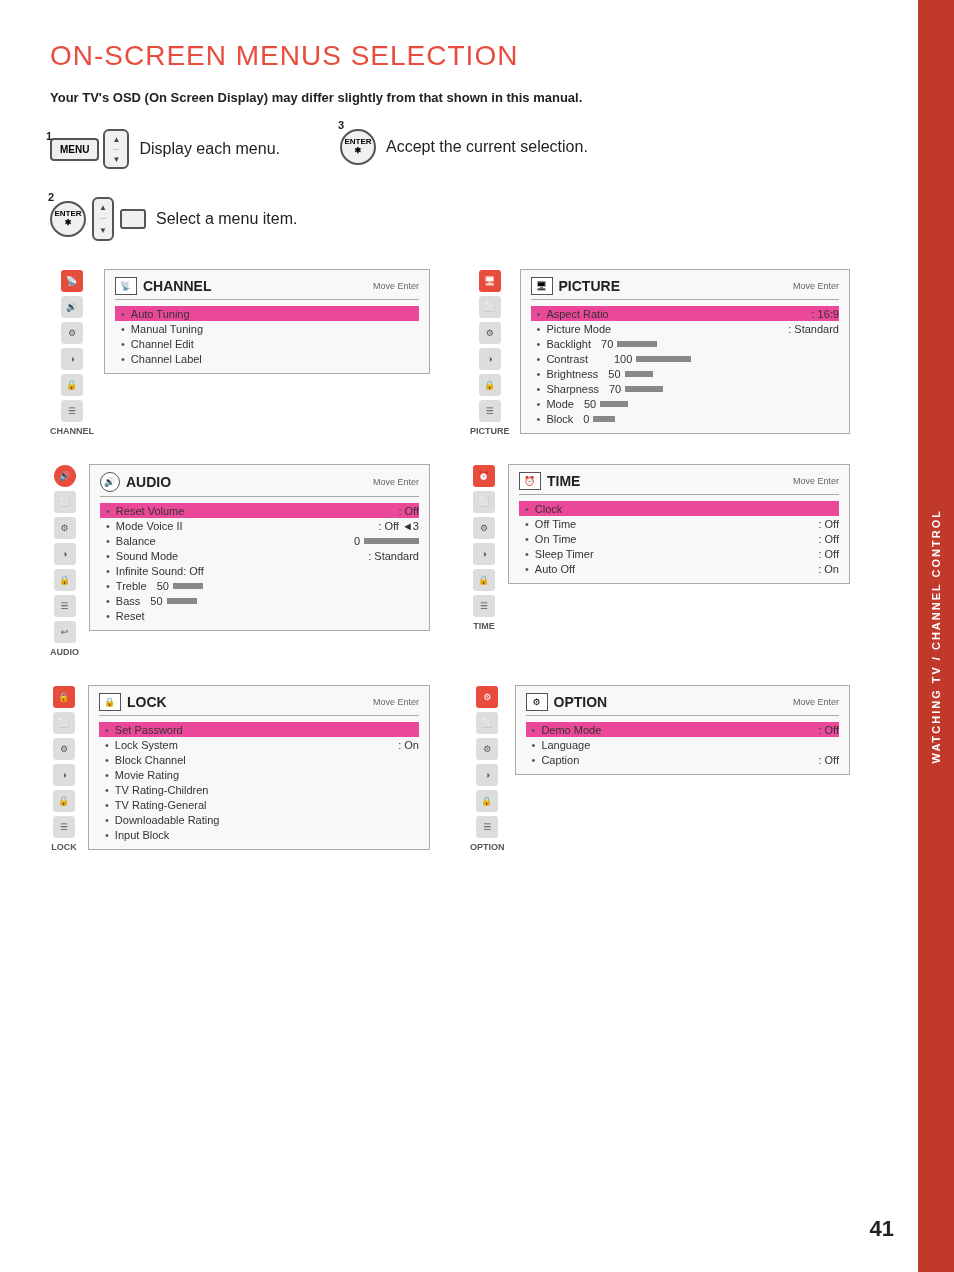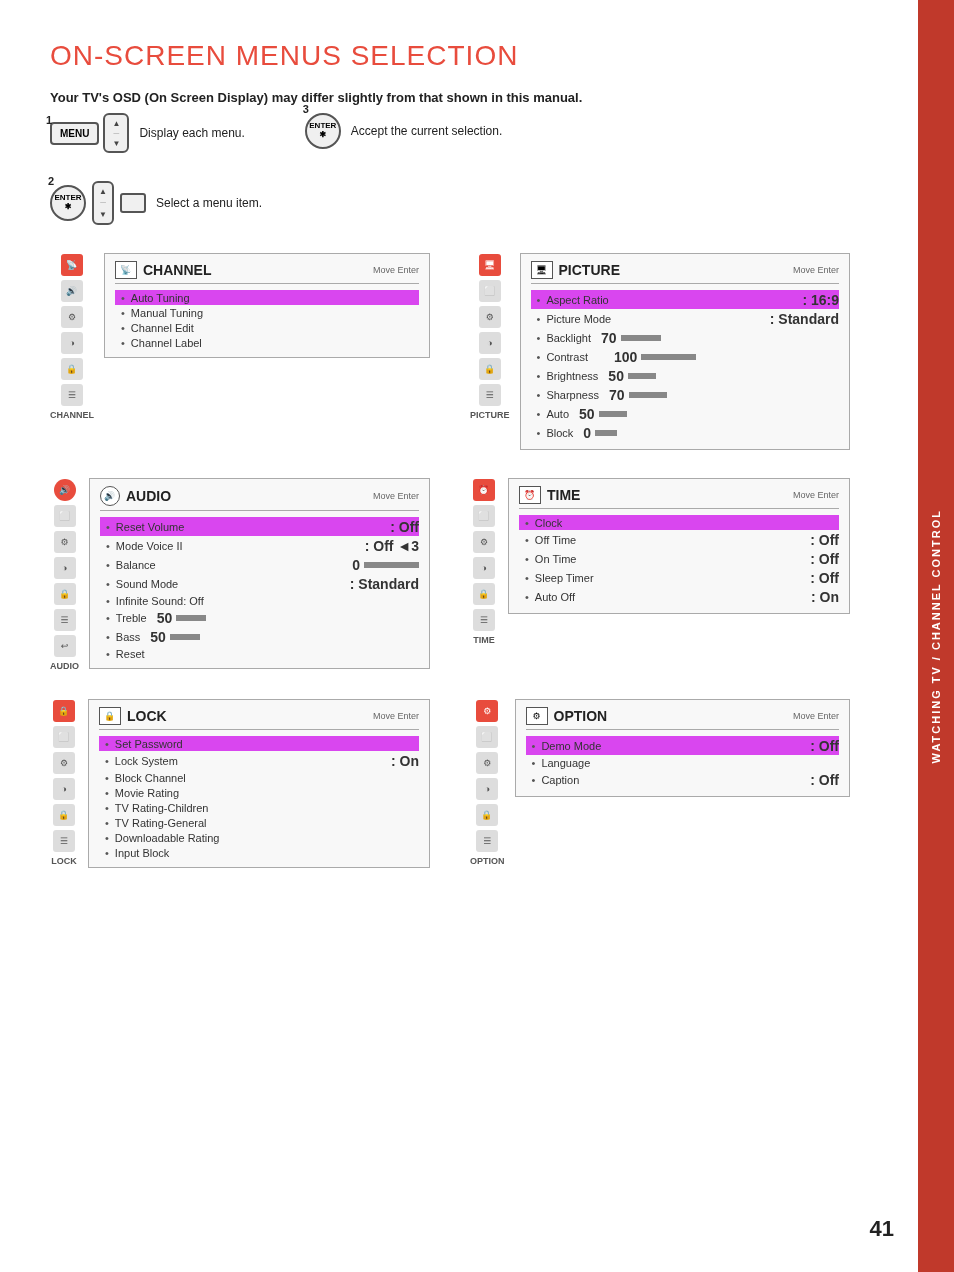--- a/index.html
+++ b/index.html
@@ -23,39 +23,39 @@
       font-size: 28px;
       font-weight: normal;
       letter-spacing: 1px;
       margin-bottom: 18px;
     }
 
     .subtitle {
       font-size: 13px;
       font-weight: bold;
       color: #222;
-      margin-bottom: 8px;
+      margin-bottom: 24px;
     }
 
     
     .instructions-row {
       display: flex;
       align-items: flex-start;
       gap: 60px;
       margin-bottom: 28px;
     }
 
     .instruction-item {
       display: flex;
       align-items: center;
       gap: 10px;
     }
 
     .instruction-text {
-      font-size: 12px;
+      font-size: 16px;
       color: #222;
     }
 
     
     .remote-graphic {
       display: flex;
       align-items: center;
       gap: 4px;
     }
 
@@ -231,22 +231,21 @@
     }
 
     .menu-item-bullet {
       color: #555;
       font-size: 11px;
     }
 
     .menu-item-value {
       margin-left: auto;
       color: #333;
-      font-size: 14px;
-      font-weight: bold;
+      font-size: 11px;
     }
 
     .menu-bar {
       height: 6px;
       background: #888;
       display: inline-block;
     }
 
     
     .vertical-tab {
@@ -289,21 +288,21 @@
       flex-direction: column;
       align-items: center;
     }
 
     .dot-bullet::before {
       content: "•";
       margin-right: 2px;
     }
 
     .highlight-row {
-      background: #d946ef;
+      background: #ec4899;
     }
   </style>
 </head>
 <body>
 
 <div class="page-content">
   <h1 class="page-title">ON-SCREEN MENUS SELECTION</h1>
   <p class="subtitle">Your TV's OSD (On Screen Display) may differ slightly from that shown in this manual.</p>
 
   <div class="instructions-row">
@@ -442,21 +441,21 @@
             <span class="menu-bar" style="width:28px;"></span>
           </div>
         <div class="menu-item">
             <span class="menu-item-bullet dot-bullet"></span>
             <span>Sharpness</span>
             <span class="menu-item-value" style="margin-left:6px;">70</span>
             <span class="menu-bar" style="width:38px;"></span>
           </div>
         <div class="menu-item">
             <span class="menu-item-bullet dot-bullet"></span>
-            <span>Auto</span>
+            <span>Mode</span>
             <span class="menu-item-value" style="margin-left:6px;">50</span>
             <span class="menu-bar" style="width:28px;"></span>
           </div>
         <div class="menu-item">
             <span class="menu-item-bullet dot-bullet"></span>
             <span>Block</span>
             <span class="menu-item-value" style="margin-left:6px;">0</span>
             <span class="menu-bar" style="width:22px;"></span>
           </div>
       </div>

